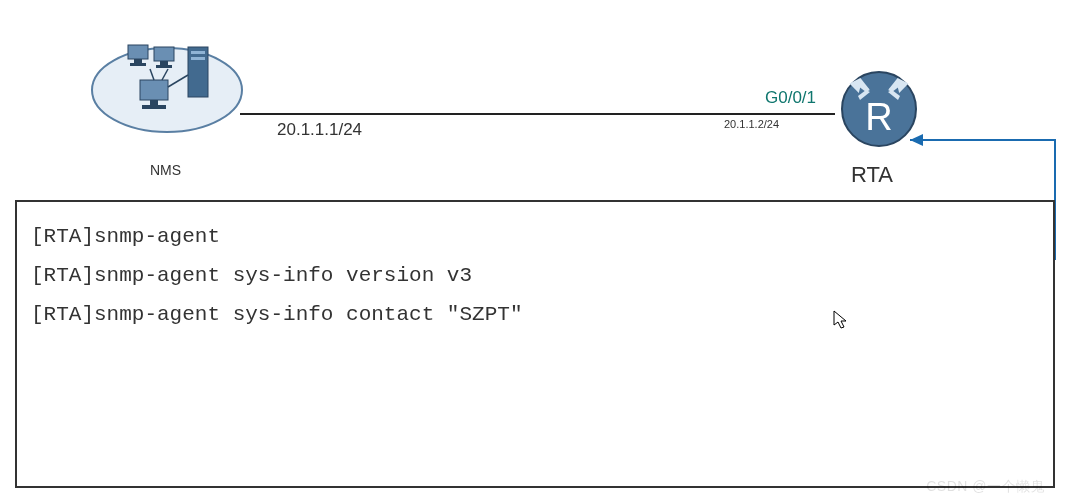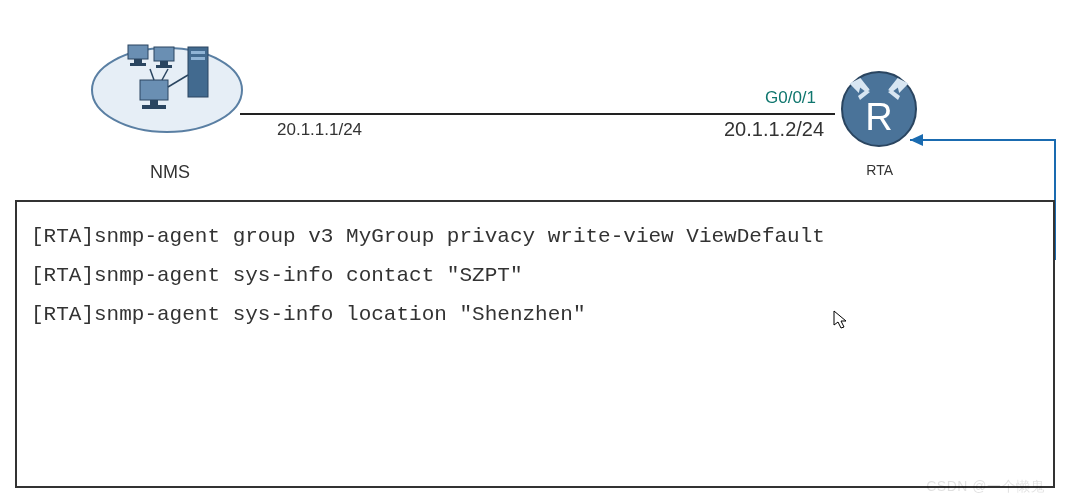--- a/index.html
+++ b/index.html
@@ -27,34 +27,34 @@
   .nms-cloud {
     width: 150px;
     height: 95px;
     position: relative;
   }
   .nms-cloud svg { display: block; }
   .nms-label {
     position: absolute;
     left: 150px;
     top: 162px;
-    font-size: 18px;
+    font-size: 14px;
     color: #333;
   }
   .router-group {
     position: absolute;
     right: 155px;
     top: 70px;
     text-align: center;
   }
   .router-label {
     position: absolute;
     right: 180px;
     top: 162px;
-    font-size: 14px;
+    font-size: 22px;
     color: #333;
   }
   .link-line {
     position: absolute;
     left: 240px;
     top: 113px;
     width: 595px;
     height: 2px;
     background: #222;
   }
@@ -63,21 +63,21 @@
     left: 245px;
     top: 120px;
     font-size: 17px;
     color: #333;
     margin-left: 32px;
   }
   .ip-right {
     position: absolute;
     left: 724px;
     top: 118px;
-    font-size: 20px;
+    font-size: 11px;
     color: #333;
   }
   .iface-right {
     position: absolute;
     left: 765px;
     top: 88px;
     font-size: 17px;
     color: #0f766e;
   }
   .arrow-connector {
@@ -185,23 +185,23 @@
   <div class="router-label">RTA</div>
 
   <svg class="arrow-connector" width="170" height="160">
     <path d="M 5 30 L 150 30 L 150 155" fill="none" stroke="#1a6bb0" stroke-width="2"></path>
     <polygon points="5,30 18,24 18,36" fill="#1a6bb0"></polygon>
   </svg>
 
 </div>
 
 <div class="code-box">
-  <div class="code-line">[RTA]snmp-agent group v3 MyGroup privacy write-view ViewDefault</div>
+  <div class="code-line">[RTA]snmp-agent</div>
+  <div class="code-line">[RTA]snmp-agent sys-info version v3</div>
   <div class="code-line">[RTA]snmp-agent sys-info contact "SZPT"</div>
-  <div class="code-line">[RTA]snmp-agent sys-info location "Shenzhen"</div>
 </div>
 
 <div class="cursor-arrow">
   <svg width="16" height="20" viewBox="0 0 16 20">
     <path d="M1 1 L1 15 L5 12 L8 18 L11 17 L8 11 L13 11 Z" fill="#fff" stroke="#000" stroke-width="1"></path>
   </svg>
 </div>
 
 <div class="watermark">CSDN @一个懒鬼</div>
 

